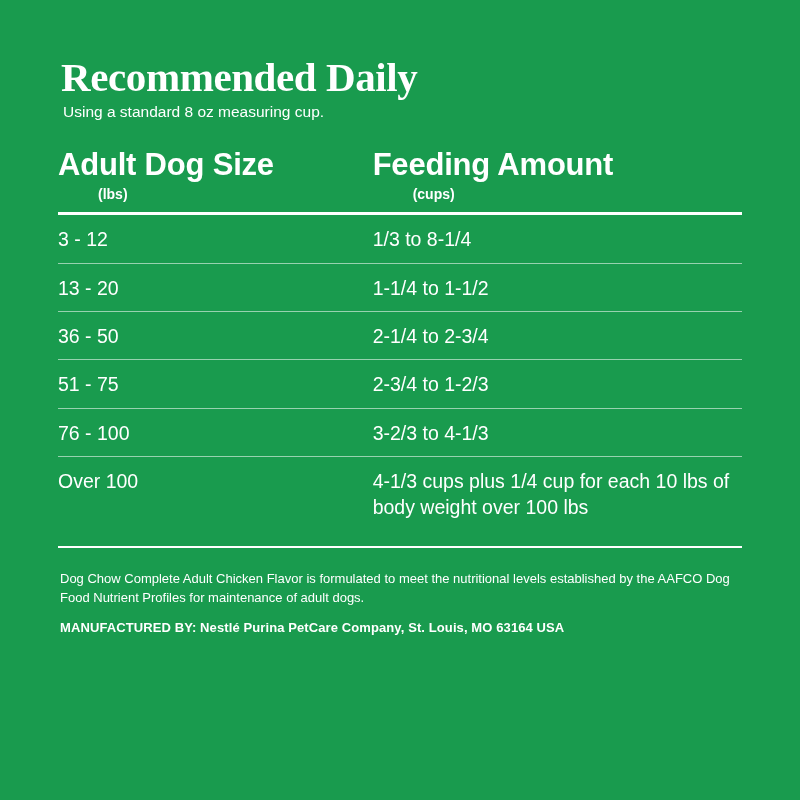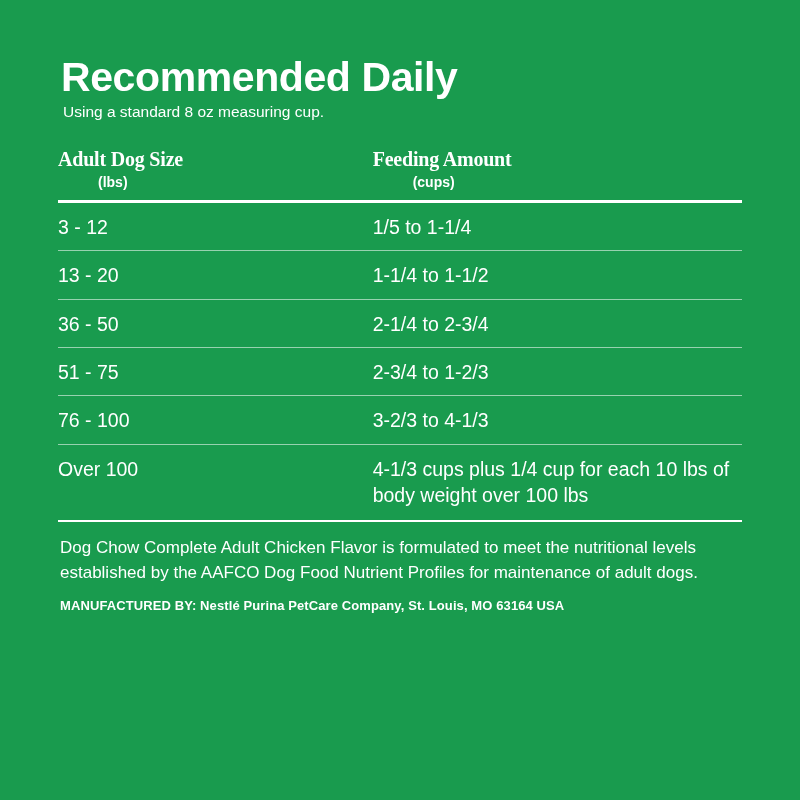--- a/index.html
+++ b/index.html
@@ -27,20 +27,21 @@
   .title {
     font-size: 41px;
     font-weight: bold;
     line-height: 1.22;
     letter-spacing: -0.4px;
     margin: 0 0 0 0;
     padding-left: 3px;
   }
   .title .line {
     display: block;
+    font-family: Liberation Serif, serif;
   }
   .subtitle {
     font-size: 15.5px;
     line-height: 1.3;
     padding-left: 5px;
     font-weight: 400;
   }
   table.feeding {
     width: 100%;
     border-collapse: collapse;
@@ -49,25 +50,24 @@
   }
   table.feeding th {
     text-align: left;
     vertical-align: top;
     padding: 0 0 10px 0;
     font-weight: bold;
   }
   .col-left { width: 46%; }
   .col-right { width: 54%; }
   .th-main {
-    font-size: 20px;
+    font-size: 31px;
     line-height: 1.1;
     display: block;
     letter-spacing: -0.2px;
-    font-family: Liberation Serif, serif;
   }
   .th-sub {
     font-size: 14px;
     font-weight: bold;
     display: block;
     margin-top: 4px;
     margin-left: 40px;
   }
   th.head-cell {
     border-bottom: 3px solid #ffffff;
@@ -80,24 +80,24 @@
     vertical-align: top;
     border-bottom: 1.5px solid rgba(255,255,255,0.55);
     font-weight: 400;
   }
   table.feeding tr:last-child td {
     border-bottom: none;
     padding-bottom: 6px;
   }
   .pad-left-cell { padding-left: 2px; }
   .footnote {
-    font-size: 17px;
+    font-size: 13px;
     line-height: 1.45;
-    margin-top: 6px;
-    padding-top: 14px;
+    margin-top: 20px;
+    padding-top: 22px;
     border-top: 2.5px solid #ffffff;
     padding-left: 2px;
   }
   .manufactured {
     font-size: 13px;
     font-weight: bold;
     margin-top: 12px;
     padding-left: 2px;
     letter-spacing: 0.1px;
   }
@@ -126,21 +126,21 @@
         </th>
         <th class="head-cell">
           <span class="th-main">Feeding Amount</span>
           <span class="th-sub">(cups)</span>
         </th>
       </tr>
     </thead>
     <tbody>
       <tr>
         <td class="pad-left-cell">3 - 12</td>
-        <td>1/5 to 1-1/4</td>
+        <td>1/3 to 8-1/4</td>
       </tr>
       <tr>
         <td class="pad-left-cell">13 - 20</td>
         <td>1-1/4 to 1-1/2</td>
       </tr>
       <tr>
         <td class="pad-left-cell">36 - 50</td>
         <td>2-1/4 to 2-3/4</td>
       </tr>
       <tr>

